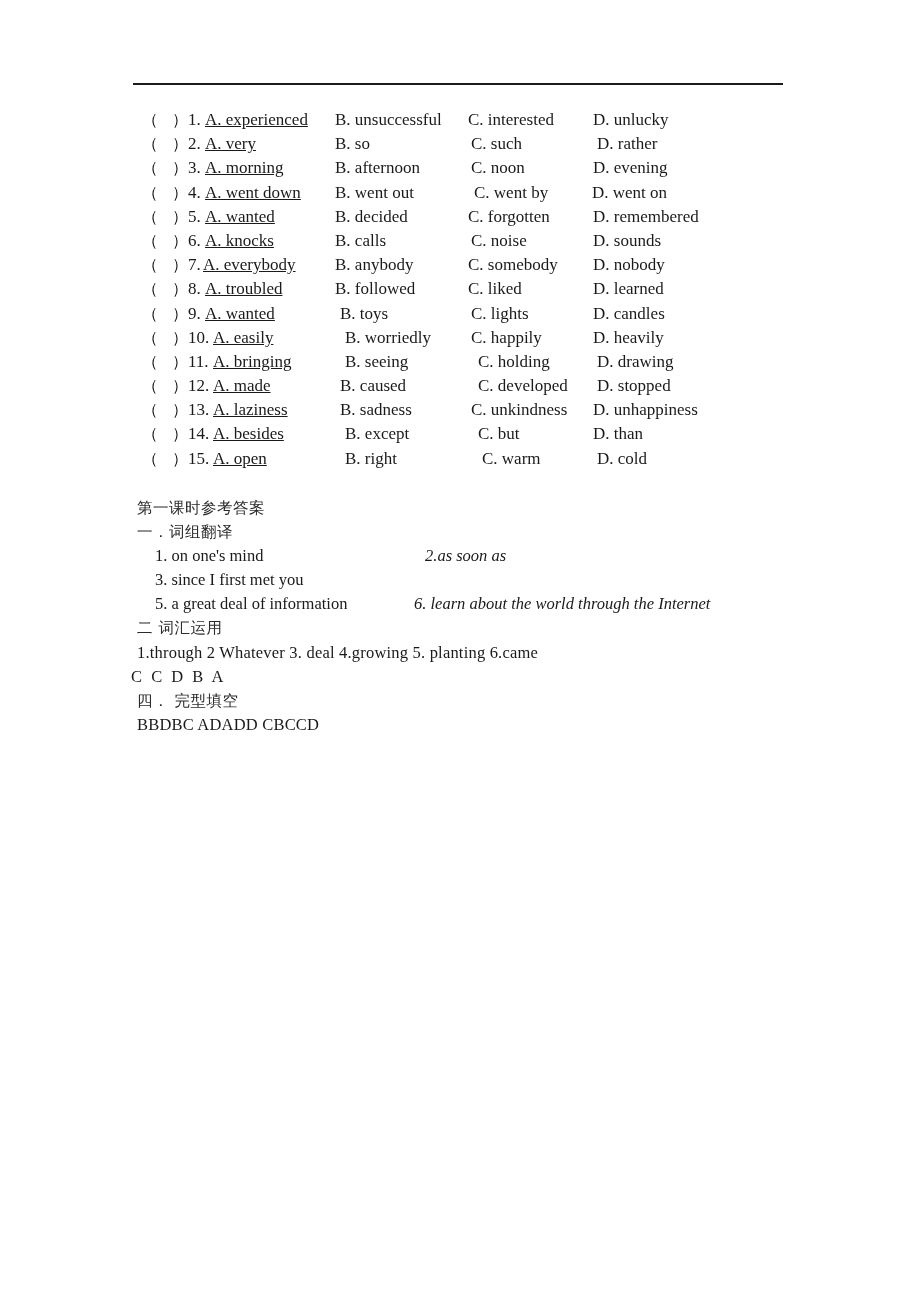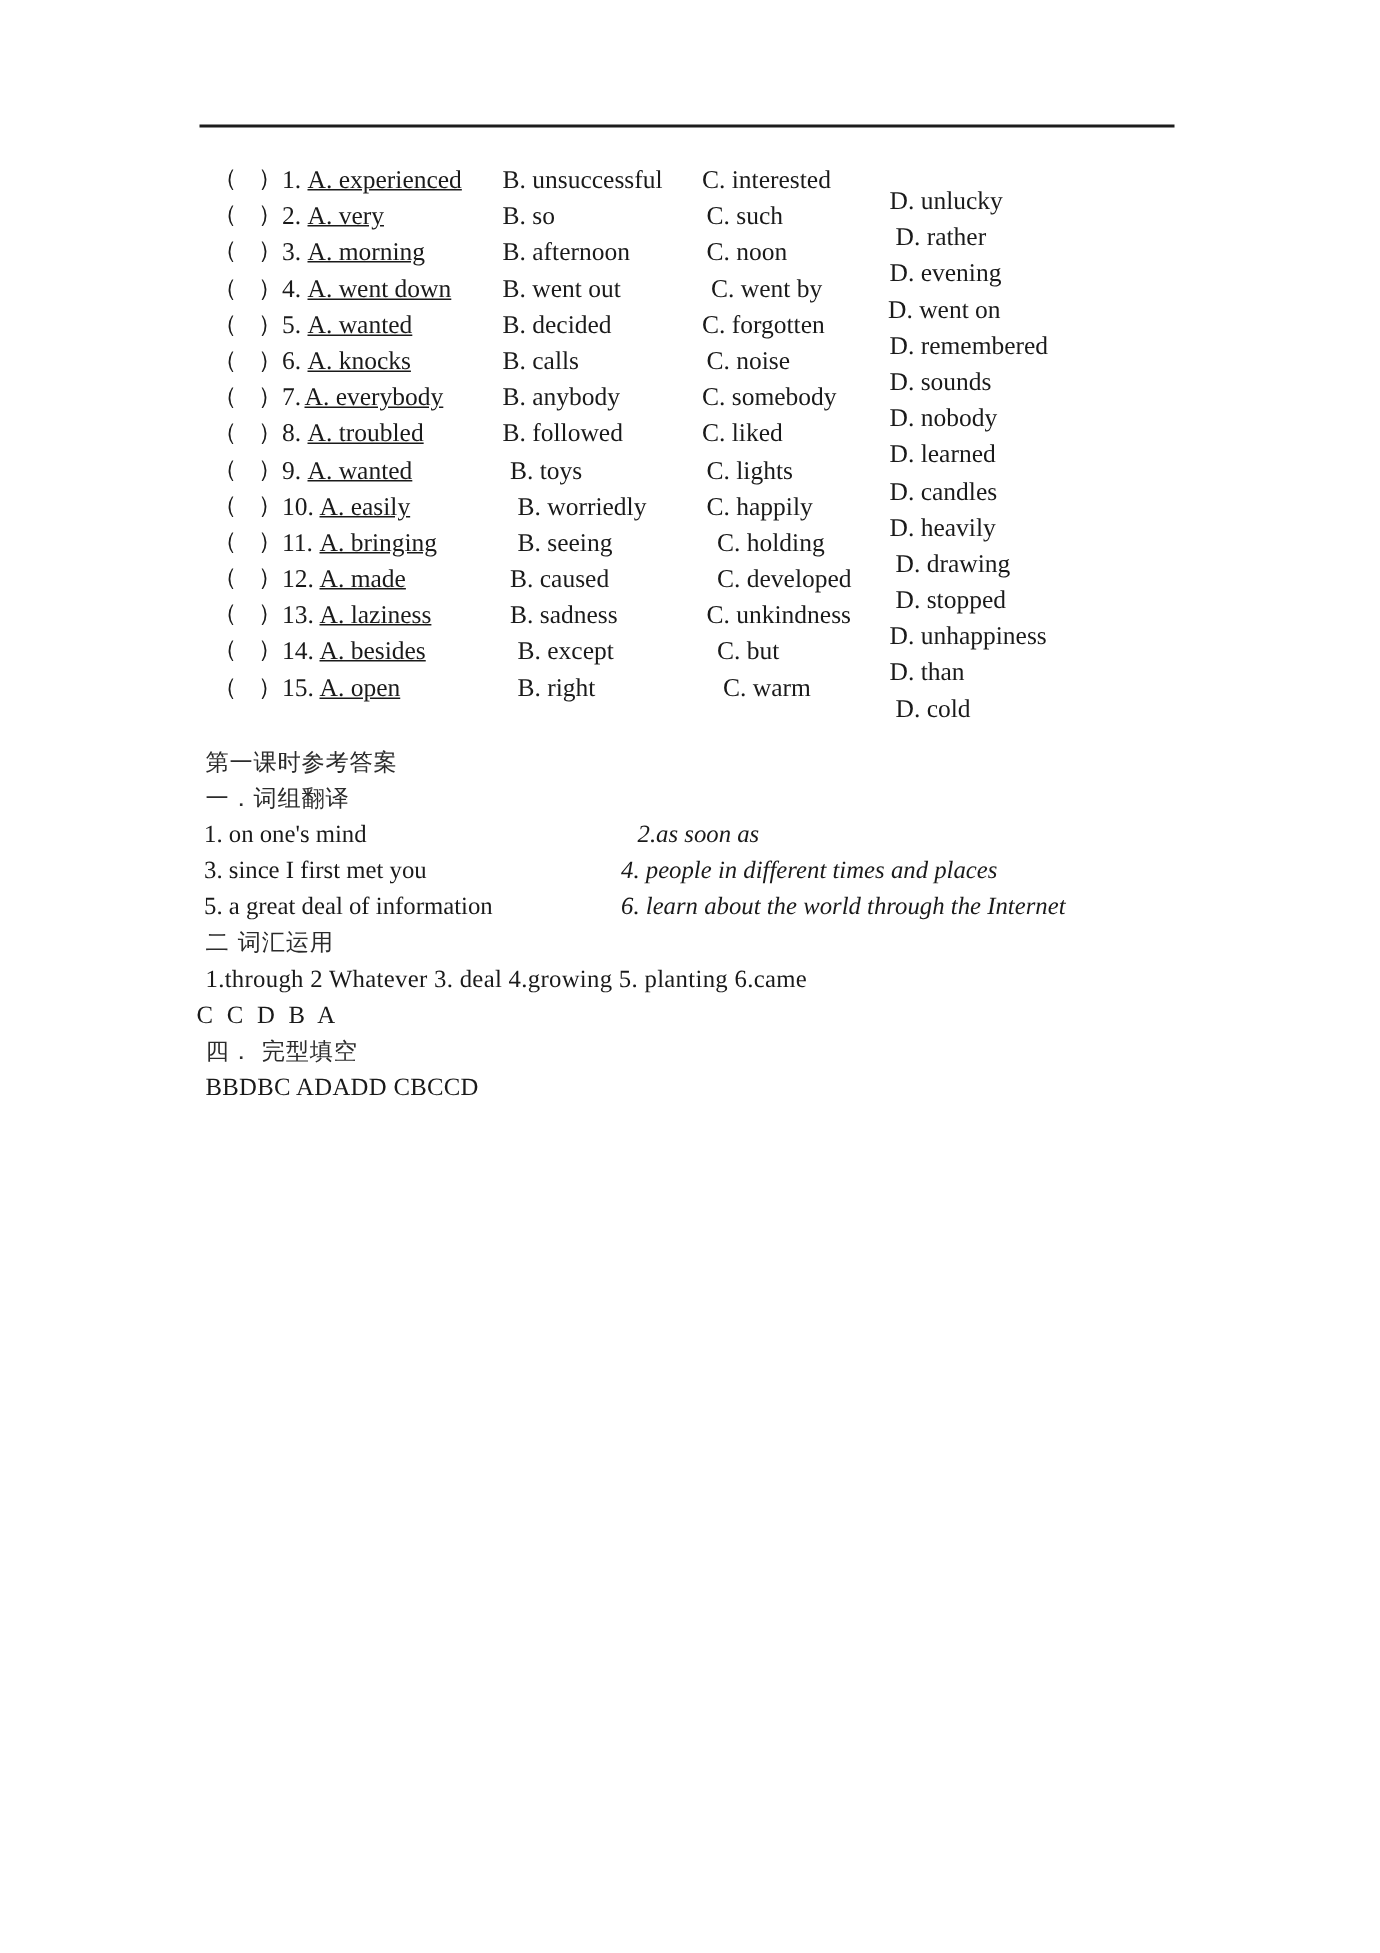--- a/index.html
+++ b/index.html
@@ -60,21 +60,21 @@
     left: 172px;
     font-size: 16px;
   }
   .cloze-row .num {
     position: absolute;
     left: 188px;
   }
   .cloze-row .opt-a { position: absolute; text-decoration: underline; }
   .cloze-row .opt-b { position: absolute; }
   .cloze-row .opt-c { position: absolute; }
-  .cloze-row .opt-d { position: absolute; margin-top: 14px; }
+  .cloze-row .opt-d { position: absolute; }
 
   
   .key-block {
     position: absolute;
     left: 0;
     top: 496px;
     width: 920px;
   }
   .key-line {
     position: relative;
@@ -86,21 +86,21 @@
   .key-line .cn {
     position: absolute;
     left: 137px;
     font-family: "DejaVu Sans", "Liberation Sans", sans-serif;
     font-size: 15.5px;
     color: #2b2b2b;
     letter-spacing: 0.5px;
   }
   .key-line .en-left {
     position: absolute;
-    left: 136px;
+    left: 155px;
   }
   .key-line .en-right {
     position: absolute;
     font-style: italic;
   }
   .key-line .en-wide {
     position: absolute;
     left: 137px;
     letter-spacing: 0.2px;
   }
@@ -281,21 +281,20 @@
       <span class="cn">一．词组翻译</span>
     </div>
 
     <div class="key-line">
       <span class="en-left">1. on one's mind</span>
       <span class="en-right" style="left:425px">2.as soon as</span>
     </div>
 
     <div class="key-line">
       <span class="en-left">3. since I first met you</span>
-      <span class="en-right" style="left:414px">4. people in different times and places</span>
     </div>
 
     <div class="key-line">
       <span class="en-left">5. a great deal of information</span>
       <span class="en-right" style="left:414px">6. learn about the world through the Internet</span>
     </div>
 
     <div class="key-line">
       <span class="cn">二 词汇运用</span>
     </div>

